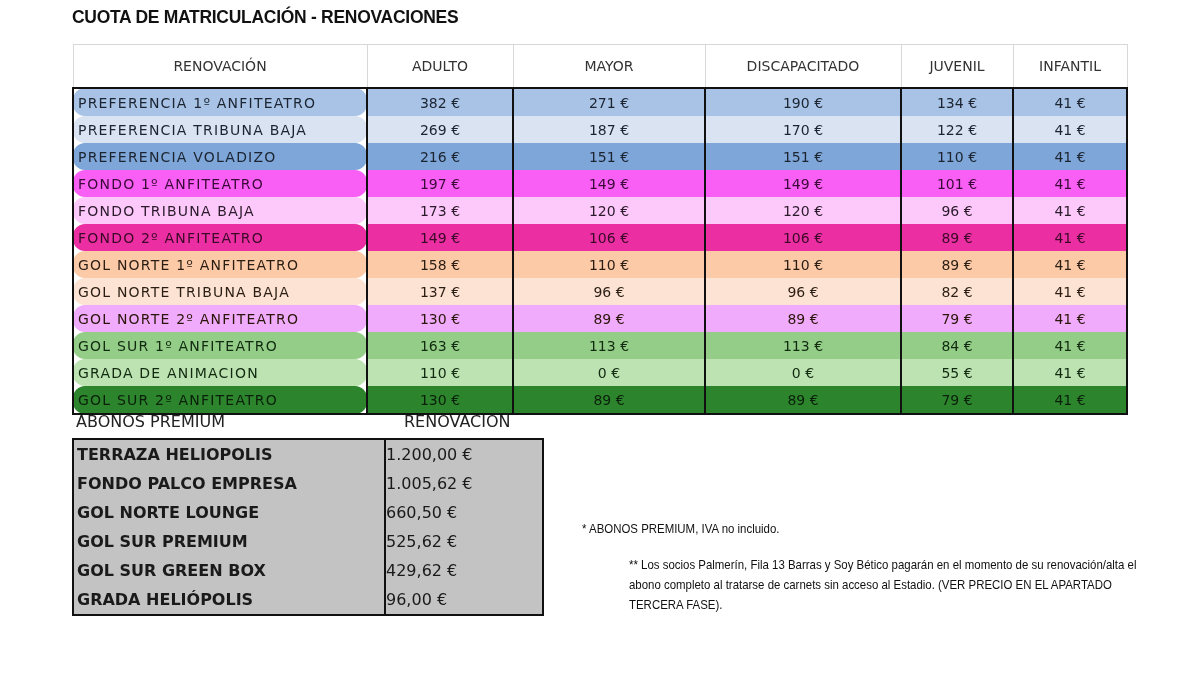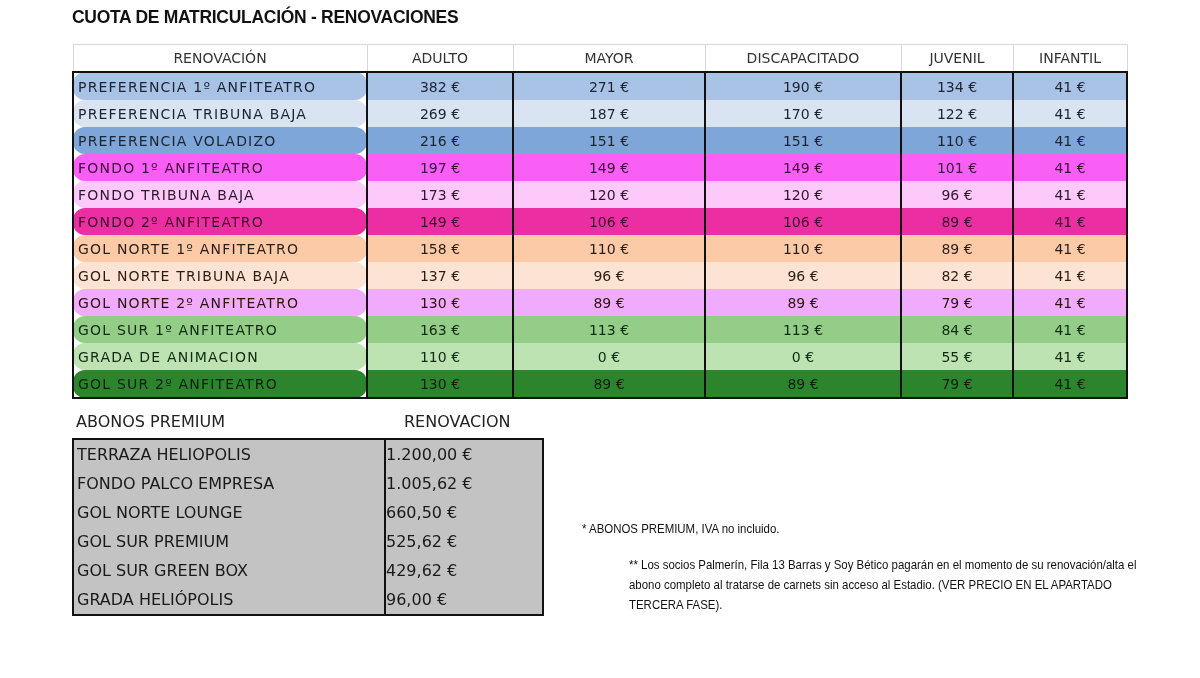--- a/index.html
+++ b/index.html
@@ -1,28 +1,28 @@
 <!DOCTYPE html>
 <html><head>
 <meta charset="utf-8">
 <style>
   html, body { margin:0; padding:0; background:#ffffff; }
   body { width:1200px; height:678px; position:relative; overflow:hidden; font-family:"Liberation Sans", sans-serif; color:#1a1a1a; }
   .title { position:absolute; left:72px; top:6px; font-family:"Liberation Sans", sans-serif; font-weight:bold; font-size:19px; letter-spacing:-0.3px; color:#111; transform:scaleX(0.92); transform-origin:left top; }
   .main-table { position:absolute; left:72px; top:44px; border-collapse:collapse; table-layout:fixed; }
-  .main-table th { height:26px; font-weight:normal; font-size:15px; color:#333; background:#fff; border:1px solid #d8d8d8; text-align:center; padding:0; font-family:"DejaVu Sans", sans-serif; font-size:14px; }
+  .main-table th { height:26px; font-weight:normal; font-size:15px; color:#333; background:#fff; border:1px solid #d8d8d8; text-align:center; padding:8px; font-family:"DejaVu Sans", sans-serif; font-size:14px; }
   .main-table tbody { border:2px solid #111; }
   .main-table td { height:27px; padding:0; font-size:15px; text-align:center; border-left:2px solid #111; border-right:2px solid #111; font-family:"DejaVu Sans", sans-serif; font-size:14px; }
   .main-table td.name { text-align:left; padding-left:4px; letter-spacing:1.2px; font-size:14px; white-space:nowrap; overflow:hidden;border-radius:12px; }
   .premium-header { position:absolute; left:72px; top:410px; width:474px; height:26px; font-family:"DejaVu Sans", sans-serif; font-size:16px; color:#222; }
   .premium-header .h1 { position:absolute; left:4px; top:2px; }
   .premium-header .h2 { position:absolute; left:332px; top:2px; }
   .premium-table { position:absolute; left:72px; top:438px; border-collapse:collapse; table-layout:fixed; background:#c3c3c3; border:2px solid #111; }
   .premium-table td { height:29px; padding:0; font-family:"DejaVu Sans", sans-serif; font-size:16px; color:#1a1a1a; }
-  .premium-table td.pname { padding-left:3px; border-right:2px solid #111; }
+  .premium-table td.pname { padding-left:3px; border-right:2px solid #111;font-weight:bold; }
   .premium-table td.pval { padding-right:10px; }
   .note1 { position:absolute; left:582px; top:521px; font-family:"Liberation Sans", sans-serif; font-size:13px; color:#111; transform:scaleX(0.88); transform-origin:left top; white-space:nowrap; }
   .note2 { position:absolute; left:629px; top:555px; width:585px; font-family:"Liberation Sans", sans-serif; font-size:13px; line-height:20px; color:#111; transform:scaleX(0.88); transform-origin:left top; }
 </style>
 </head>
 <body>
 
 <div class="title">CUOTA DE MATRICULACIÓN - RENOVACIONES</div>
 
 <table class="main-table">

